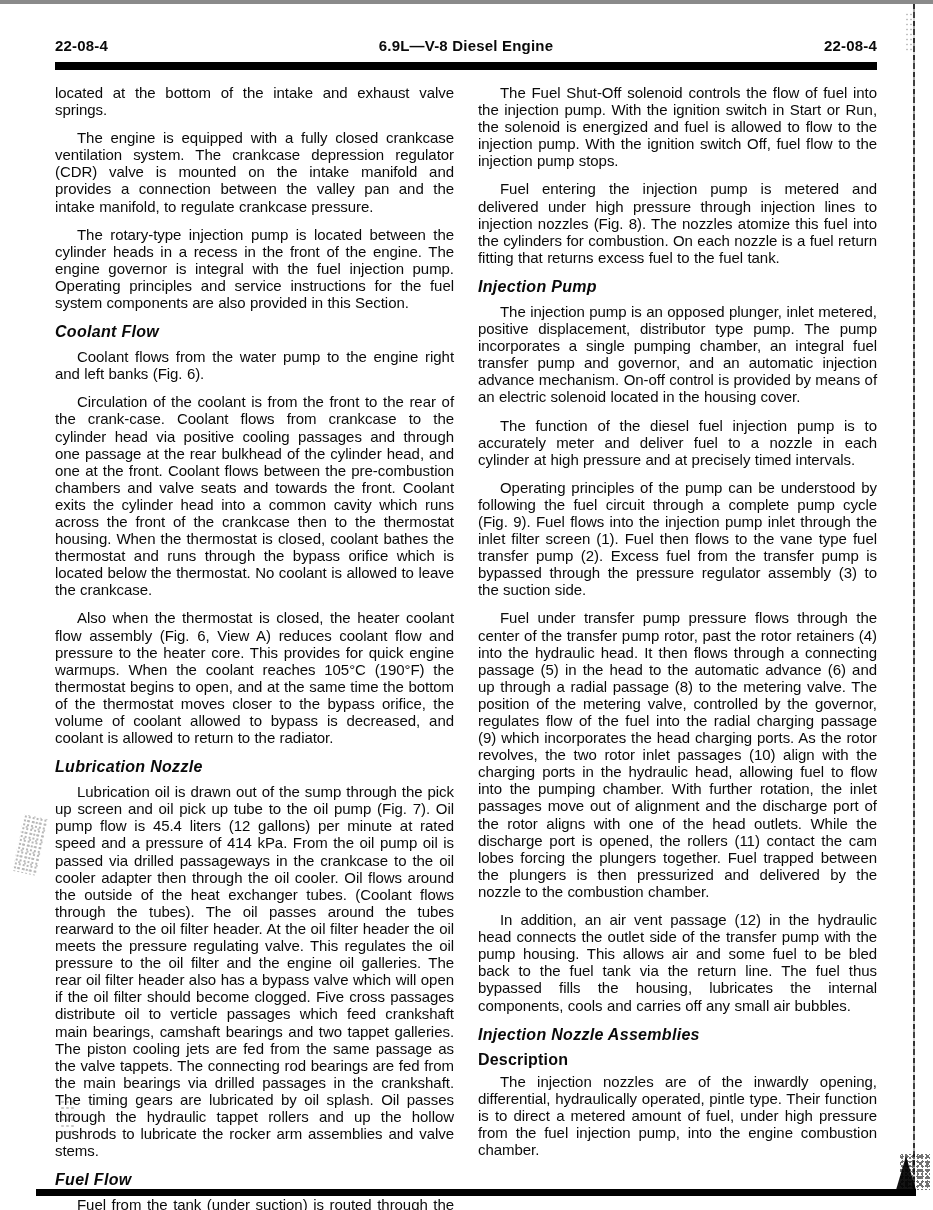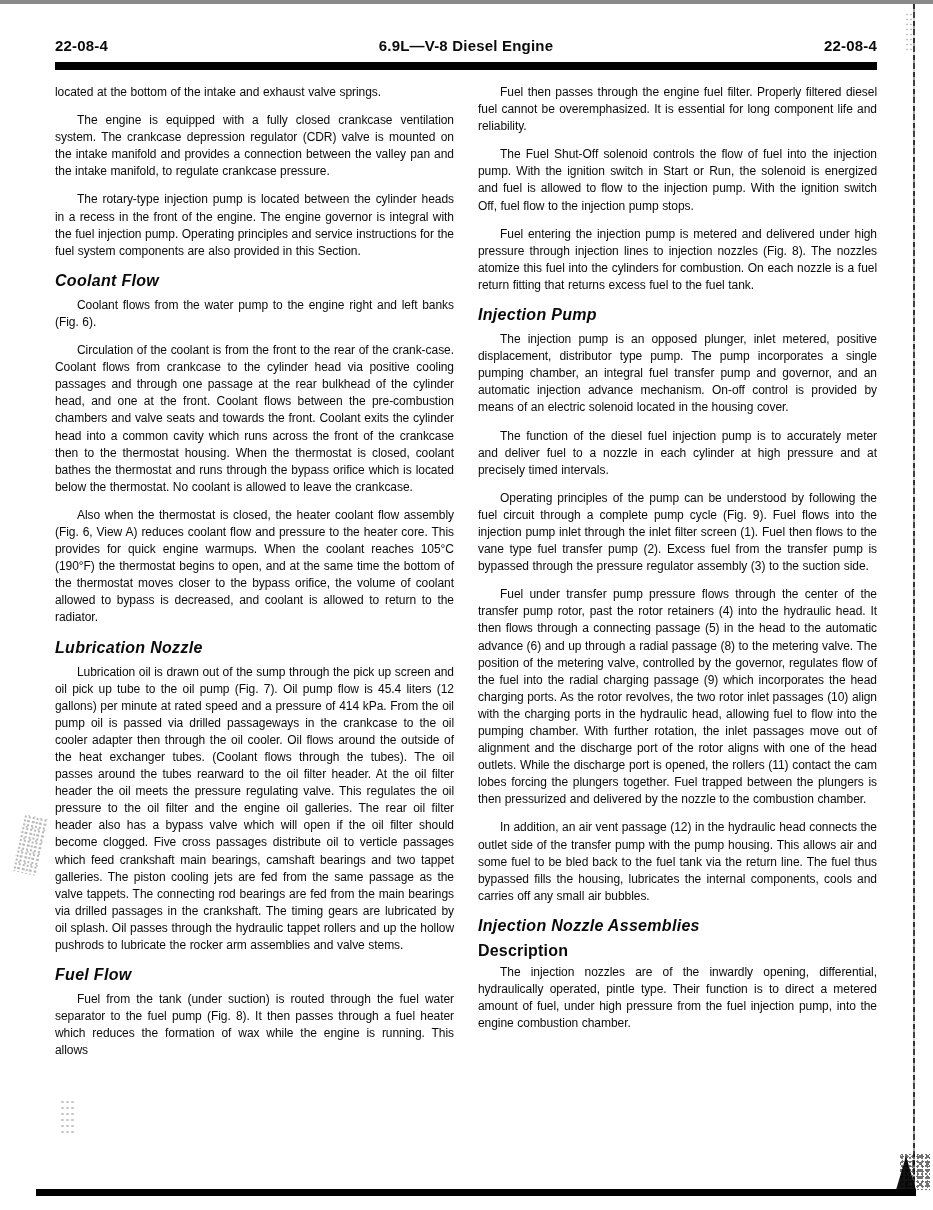--- a/index.html
+++ b/index.html
@@ -62,21 +62,21 @@
     top: 80px;
     width: 822px;
     display: flex;
     gap: 24px;
   }
   .col {
     width: 399px;
   }
   p.body {
     margin: 0 0 11px 0;
-    font-size: 12px;
+    font-size: 15px;
     line-height: 17.1px;
     text-align: justify;
     text-indent: 22px;
     letter-spacing: -0.05px;
     word-spacing: 0.3px;
   }
   p.body.noindent {
     text-indent: 0;
   }
   h2.sect {
@@ -201,21 +201,20 @@
       <p class="body">Coolant flows from the water pump to the engine right and left banks (Fig. 6).</p>
       <p class="body">Circulation of the coolant is from the front to the rear of the crank-case. Coolant flows from crankcase to the cylinder head via positive cooling passages and through one passage at the rear bulkhead of the cylinder head, and one at the front. Coolant flows between the pre-combustion chambers and valve seats and towards the front. Coolant exits the cylinder head into a common cavity which runs across the front of the crankcase then to the thermostat housing. When the thermostat is closed, coolant bathes the thermostat and runs through the bypass orifice which is located below the thermostat. No coolant is allowed to leave the crankcase.</p>
       <p class="body">Also when the thermostat is closed, the heater coolant flow assembly (Fig. 6, View A) reduces coolant flow and pressure to the heater core. This provides for quick engine warmups. When the coolant reaches 105°C (190°F) the thermostat begins to open, and at the same time the bottom of the thermostat moves closer to the bypass orifice, the volume of coolant allowed to bypass is decreased, and coolant is allowed to return to the radiator.</p>
       <h2 class="sect">Lubrication Nozzle</h2>
       <p class="body">Lubrication oil is drawn out of the sump through the pick up screen and oil pick up tube to the oil pump (Fig. 7). Oil pump flow is 45.4 liters (12 gallons) per minute at rated speed and a pressure of 414 kPa. From the oil pump oil is passed via drilled passageways in the crankcase to the oil cooler adapter then through the oil cooler. Oil flows around the outside of the heat exchanger tubes. (Coolant flows through the tubes). The oil passes around the tubes rearward to the oil filter header. At the oil filter header the oil meets the pressure regulating valve. This regulates the oil pressure to the oil filter and the engine oil galleries. The rear oil filter header also has a bypass valve which will open if the oil filter should become clogged. Five cross passages distribute oil to verticle passages which feed crankshaft main bearings, camshaft bearings and two tappet galleries. The piston cooling jets are fed from the same passage as the valve tappets. The connecting rod bearings are fed from the main bearings via drilled passages in the crankshaft. The timing gears are lubricated by oil splash. Oil passes through the hydraulic tappet rollers and up the hollow pushrods to lubricate the rocker arm assemblies and valve stems.</p>
       <h2 class="sect">Fuel Flow</h2>
       <p class="body">Fuel from the tank (under suction) is routed through the fuel water separator to the fuel pump (Fig. 8). It then passes through a fuel heater which reduces the formation of wax while the engine is running. This allows</p>
     </div>
 
     <div class="col">
-      <p class="body">Fuel then passes through the engine fuel filter. Properly filtered diesel fuel cannot be overemphasized. It is essential for long component life and reliability.</p>
       <p class="body">The Fuel Shut-Off solenoid controls the flow of fuel into the injection pump. With the ignition switch in Start or Run, the solenoid is energized and fuel is allowed to flow to the injection pump. With the ignition switch Off, fuel flow to the injection pump stops.</p>
       <p class="body">Fuel entering the injection pump is metered and delivered under high pressure through injection lines to injection nozzles (Fig. 8). The nozzles atomize this fuel into the cylinders for combustion. On each nozzle is a fuel return fitting that returns excess fuel to the fuel tank.</p>
       <h2 class="sect">Injection Pump</h2>
       <p class="body">The injection pump is an opposed plunger, inlet metered, positive displacement, distributor type pump. The pump incorporates a single pumping chamber, an integral fuel transfer pump and governor, and an automatic injection advance mechanism. On-off control is provided by means of an electric solenoid located in the housing cover.</p>
       <p class="body">The function of the diesel fuel injection pump is to accurately meter and deliver fuel to a nozzle in each cylinder at high pressure and at precisely timed intervals.</p>
       <p class="body">Operating principles of the pump can be understood by following the fuel circuit through a complete pump cycle (Fig. 9). Fuel flows into the injection pump inlet through the inlet filter screen (1). Fuel then flows to the vane type fuel transfer pump (2). Excess fuel from the transfer pump is bypassed through the pressure regulator assembly (3) to the suction side.</p>
       <p class="body">Fuel under transfer pump pressure flows through the center of the transfer pump rotor, past the rotor retainers (4) into the hydraulic head. It then flows through a connecting passage (5) in the head to the automatic advance (6) and up through a radial passage (8) to the metering valve. The position of the metering valve, controlled by the governor, regulates flow of the fuel into the radial charging passage (9) which incorporates the head charging ports. As the rotor revolves, the two rotor inlet passages (10) align with the charging ports in the hydraulic head, allowing fuel to flow into the pumping chamber. With further rotation, the inlet passages move out of alignment and the discharge port of the rotor aligns with one of the head outlets. While the discharge port is opened, the rollers (11) contact the cam lobes forcing the plungers together. Fuel trapped between the plungers is then pressurized and delivered by the nozzle to the combustion chamber.</p>
       <p class="body">In addition, an air vent passage (12) in the hydraulic head connects the outlet side of the transfer pump with the pump housing. This allows air and some fuel to be bled back to the fuel tank via the return line. The fuel thus bypassed fills the housing, lubricates the internal components, cools and carries off any small air bubbles.</p>
       <h2 class="sect">Injection Nozzle Assemblies</h2>
       <h3 class="subsect">Description</h3>

